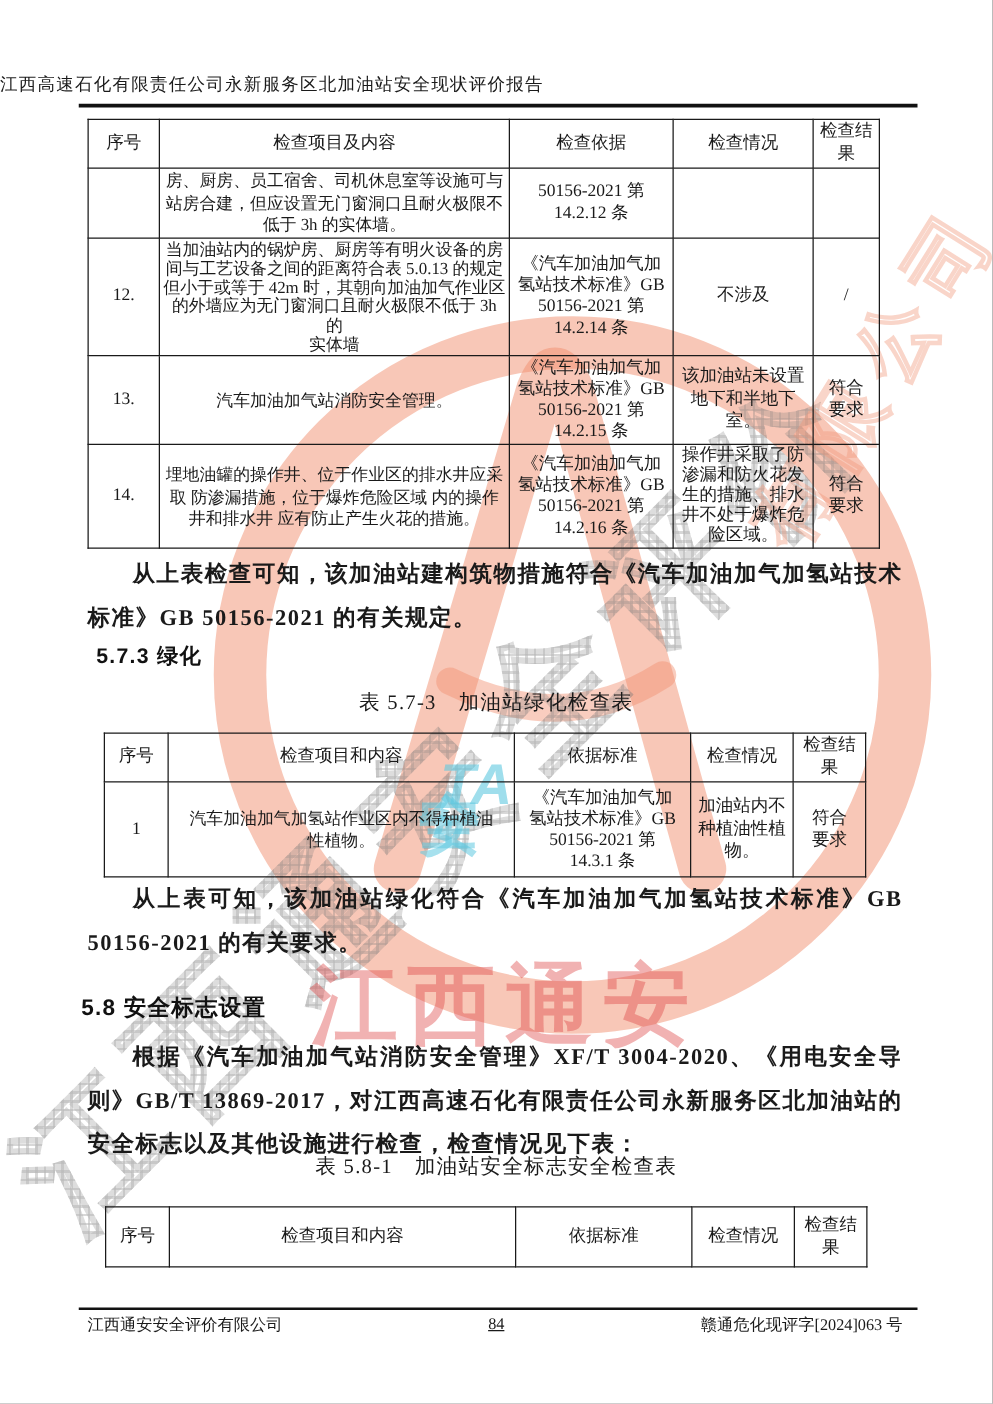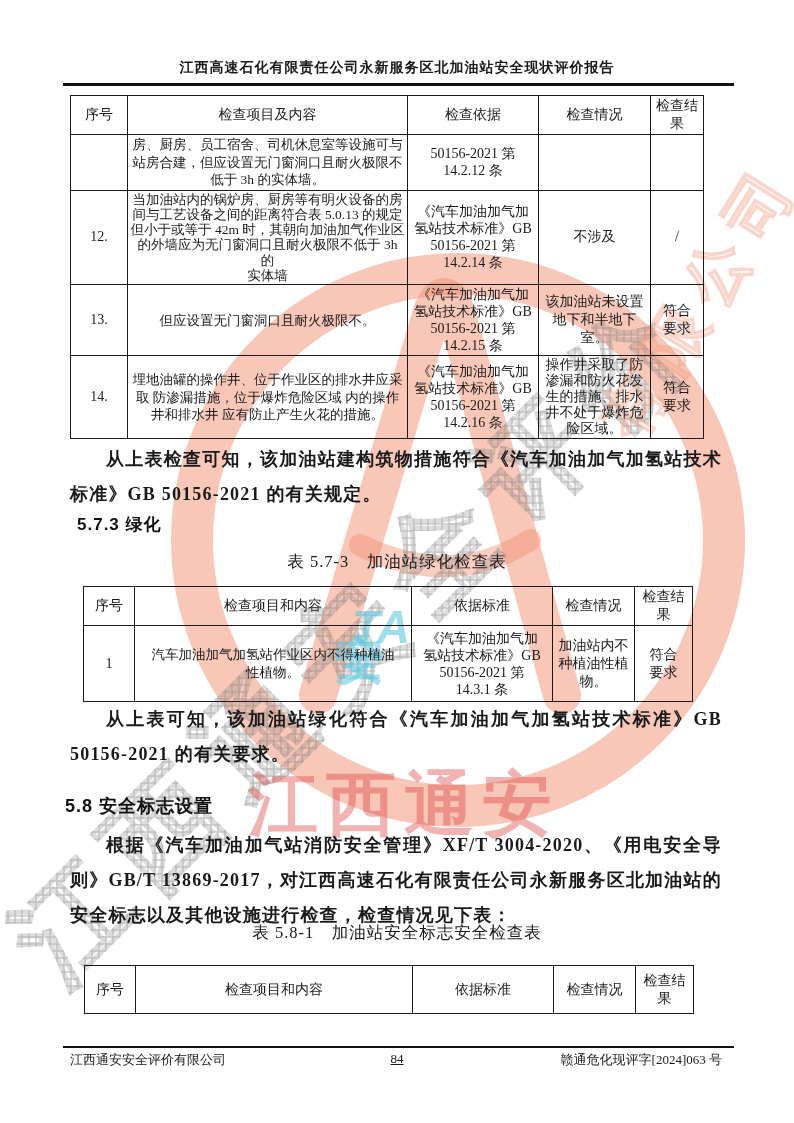--- a/index.html
+++ b/index.html
@@ -35,22 +35,22 @@
     -webkit-background-clip:text;background-clip:text;opacity:.55;
   }
   .wm-right{
     position:absolute;left:700px;top:300px;transform:translate(-50%,-50%) rotate(-58deg);
     font-size:64px;font-weight:bold;letter-spacing:14px;white-space:nowrap;
     color:transparent;-webkit-text-stroke:1.5px rgba(242,150,120,0.5);opacity:.8;
   }
   
   .content{position:absolute;inset:0;z-index:1;}
   .doc-title{
-    position:absolute;top:59px;left:0;width:100%;text-align:center;
-    font-size:14px;font-weight:bold;letter-spacing:1px;
+    position:absolute;top:59px;left:0;width:100%;text-align:left;
+    font-size:14px;font-weight:normal;letter-spacing:1px;
   }
   .title-rule{position:absolute;top:83px;left:63px;width:671px;height:2.5px;background:#111;}
   .footer-rule{position:absolute;top:1046px;left:63px;width:671px;height:2px;background:#111;}
   .footer{position:absolute;top:1051px;left:0;width:100%;font-size:13px;}
   .footer .f-left{position:absolute;left:70px;}
   .footer .f-center{position:absolute;left:50%;transform:translateX(-50%);text-decoration:underline;}
   .footer .f-right{position:absolute;right:72px;}
 
   table{border-collapse:collapse;table-layout:fixed;background:transparent;}
   th,td{
@@ -144,21 +144,21 @@
 实体墙</td>
         <td class="col-basis">《汽车加油加气加
 氢站技术标准》GB
 50156-2021 第
 14.2.14 条</td>
         <td>不涉及</td>
         <td>/</td>
       </tr>
       <tr style="height:71px">
         <td>13.</td>
-        <td class="cell-item">但应设置无门窗洞口且耐火极限不。</td>
+        <td class="cell-item">汽车加油加气站消防安全管理。</td>
         <td class="col-basis">《汽车加油加气加
 氢站技术标准》GB
 50156-2021 第
 14.2.15 条</td>
         <td>该加油站未设置
 地下和半地下
 室。</td>
         <td>符合
 要求</td>
       </tr>

